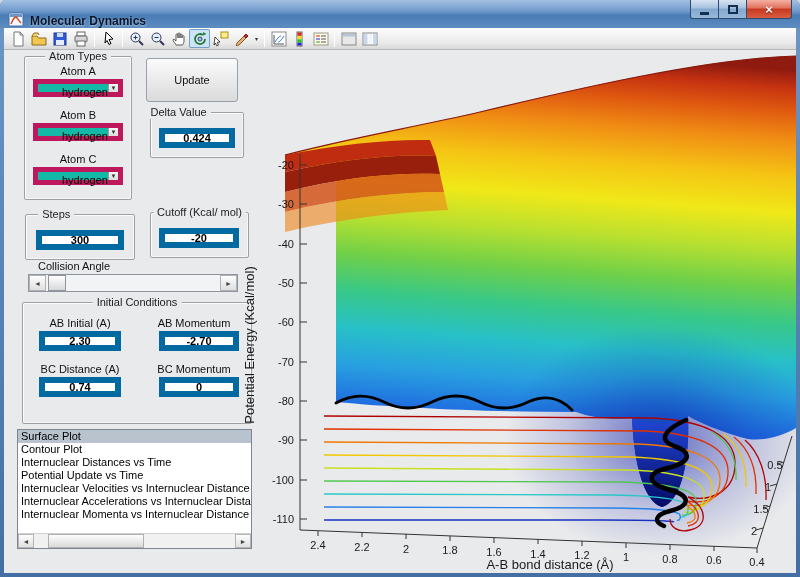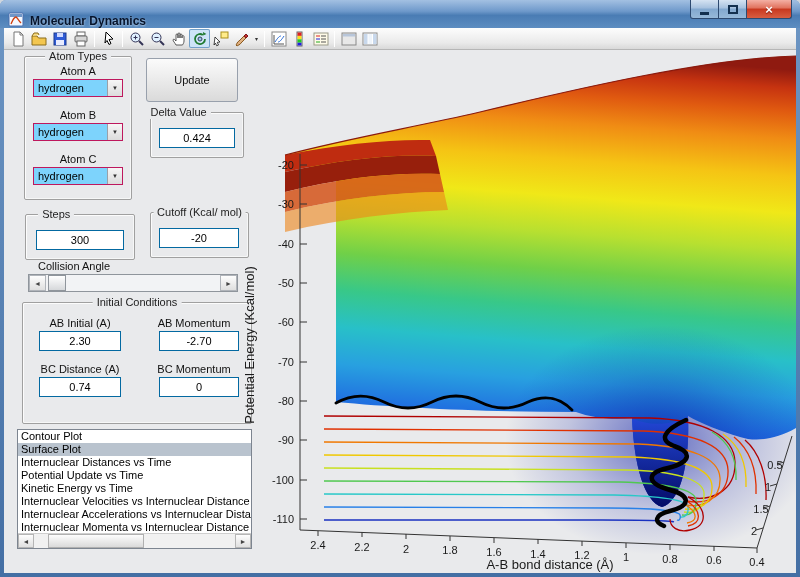--- a/index.html
+++ b/index.html
@@ -23,23 +23,23 @@
   .tb{width:21px;height:19px;display:flex;align-items:center;justify-content:center;border-radius:2px;}
   .tb.active{background:#cde4f7;box-shadow:inset 0 0 0 1px #72a0c8;}
   .tsep{width:1px;height:16px;background:#bdbdbd;border-right:1px solid #fff;margin:0 3px;}
   .tb-drop{width:9px;font-size:6px;color:#333;display:flex;align-items:center;justify-content:center;}
   .client{position:absolute;left:0;right:0;top:22px;bottom:0;}
   .group{position:absolute;border:1px solid #a0a0a0;border-radius:2px;
     box-shadow:inset 1px 1px 0 rgba(255,255,255,.85), inset -1px -1px 0 rgba(255,255,255,.6);}
   .gtitle{position:absolute;top:-7px;left:50%;transform:translateX(-50%);background:#e9eaec;padding:0 4px;
     font-size:11px;color:#222;white-space:nowrap;line-height:13px;}
   .lbl{position:absolute;font-size:11px;color:#111;white-space:nowrap;}
-  .field{position:absolute;background:#fff;border:1px solid #0369a1;font-size:11px;display:flex;
-    align-items:center;justify-content:center;color:#000;}
-  .combo{position:absolute;height:18px;background:#7dd3fc;border:1px solid #be185d;display:flex;}
+  .field{position:absolute;background:#fff;border:6px solid #0369a1;font-size:11px;display:flex;
+    align-items:center;justify-content:center;color:#000;font-weight:bold;}
+  .combo{position:absolute;height:18px;background:#14b8a6;border:5px solid #be185d;display:flex;padding-left:20px;}
   .combo .cval{flex:1;font-size:11px;padding-top:2px;padding-left:4px;}
   .combo .cbtn{width:15px;border-left:1px solid #9aa0a8;background:linear-gradient(#f6f6f6,#dcdcdc);
     display:flex;align-items:center;justify-content:center;font-size:6px;color:#333;}
   .update-btn{position:absolute;left:142px;top:8px;width:92px;height:44px;font-family:inherit;font-size:11px;color:#111;
     background:linear-gradient(#fbfbfb,#e9e9e9 55%,#dadada);border:1px solid #98a0ac;border-radius:3px;}
   .radio{position:absolute;display:flex;align-items:center;gap:5px;font-size:11px;}
   .rdot{position:relative;width:11px;height:11px;border-radius:50%;border:1px solid #67707c;
     background:radial-gradient(circle at 35% 30%,#fff,#dfe3e8);}
   .rdot.on::after{content:"";position:absolute;inset:2px;border-radius:50%;background:radial-gradient(#8cc860,#2f6d1d);}
   .slider{position:absolute;left:24px;top:224px;width:210px;height:18px;border:1px solid #8f959c;background:#f2f3f5;display:flex;}
@@ -256,25 +256,24 @@
         <span class="lbl" style="left:50%;top:14px;width:50%;text-align:center;">AB Momentum</span>
         <div class="field" style="left:16px;top:28px;width:82px;height:20px;">2.30</div>
         <div class="field" style="left:136px;top:28px;width:80px;height:20px;">-2.70</div>
         <span class="lbl" style="left:0;top:60px;width:50%;text-align:center;">BC Distance (A)</span>
         <span class="lbl" style="left:50%;top:60px;width:50%;text-align:center;">BC Momentum</span>
         <div class="field" style="left:16px;top:74px;width:82px;height:20px;">0.74</div>
         <div class="field" style="left:136px;top:74px;width:80px;height:20px;">0</div>
       </div>
 
       <div class="listbox">
+        <div class="li sel">Surface Plot</div>
         <div class="li">Contour Plot</div>
-        <div class="li sel">Surface Plot</div>
         <div class="li">Internuclear Distances vs Time</div>
         <div class="li">Potential Update vs Time</div>
-        <div class="li">Kinetic Energy vs Time</div>
         <div class="li">Internuclear Velocities vs Internuclear Distance</div>
         <div class="li">Internuclear Accelerations vs Internuclear Distance</div>
         <div class="li">Internuclear Momenta vs Internuclear Distance</div>
         <div class="hscroll">
           <span class="hs-btn">◄</span>
           <span class="hs-track">
             <span class="hs-thumb"></span>
           </span>
           <span class="hs-btn">►</span>
         </div>

